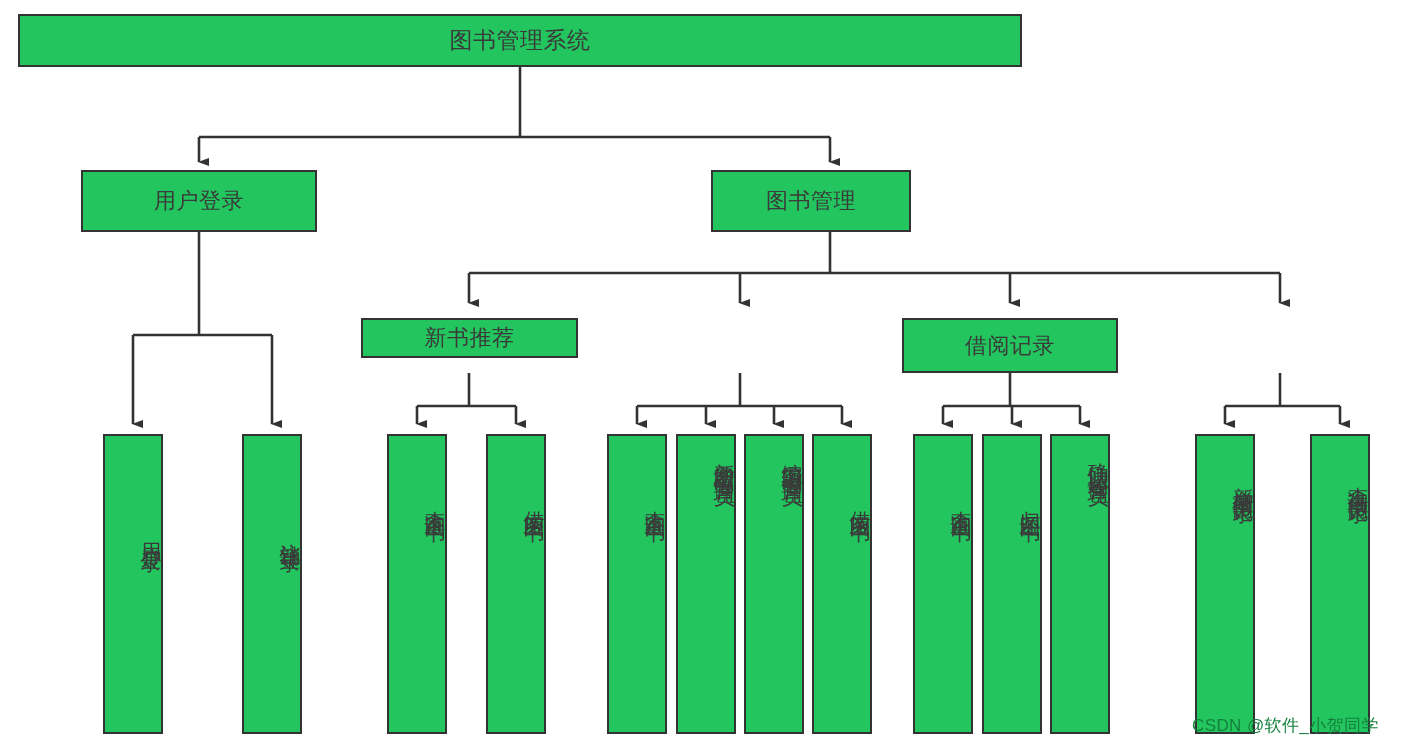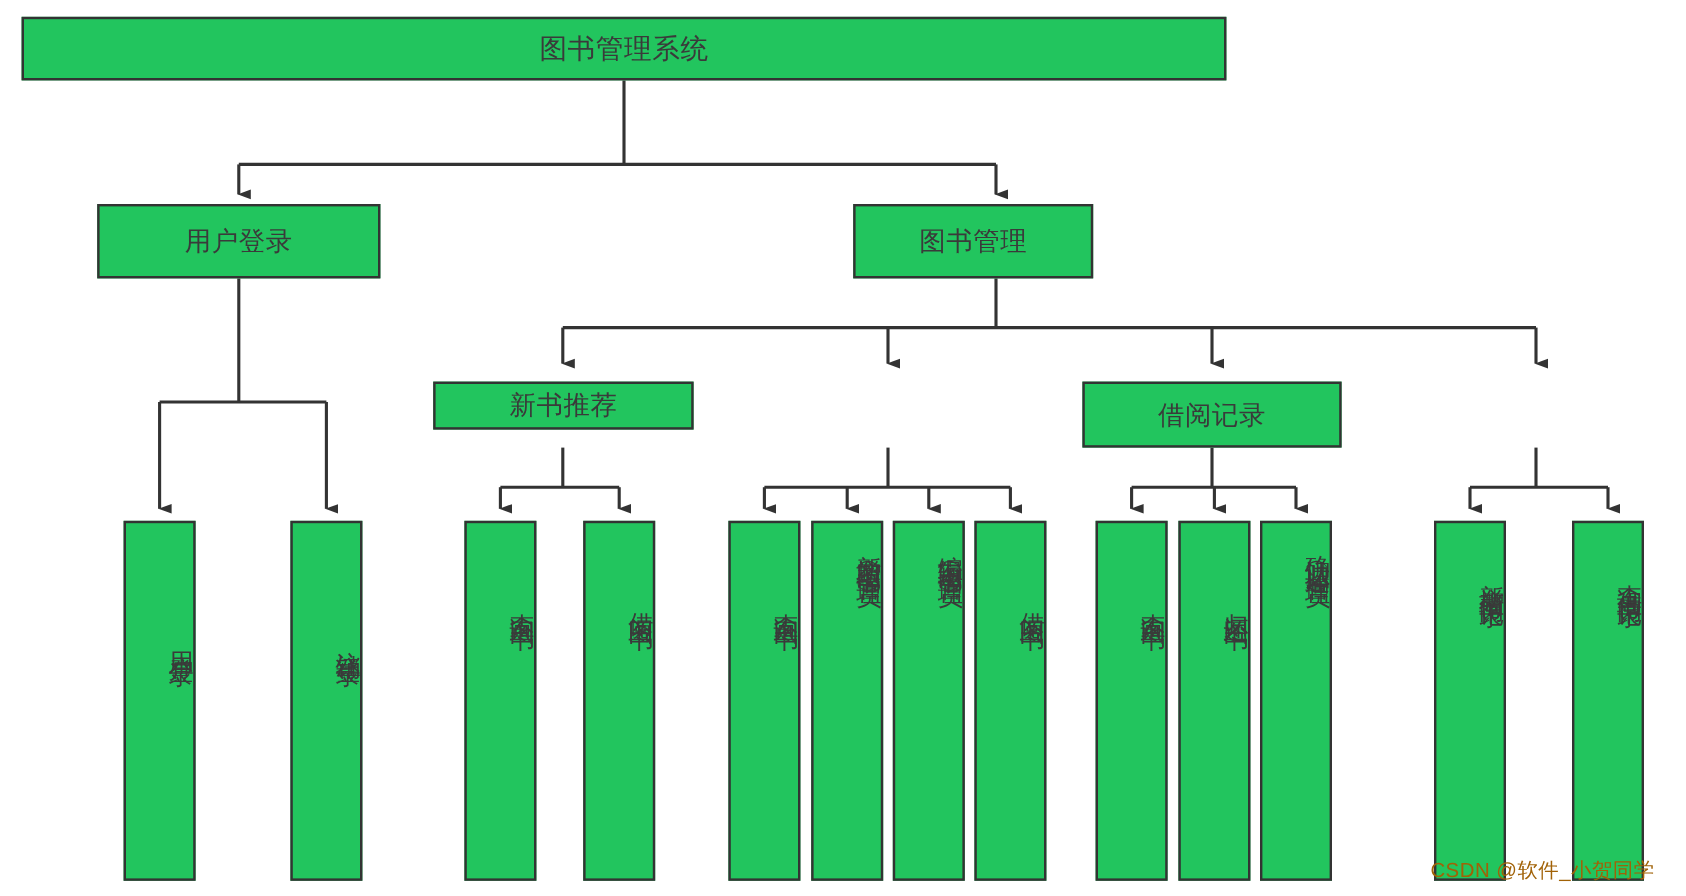--- a/index.html
+++ b/index.html
@@ -54,21 +54,21 @@
   }
   .node.leaf.pad-sm { padding-top: 90px; }
   .node.leaf.pad-md { padding-top: 58px; }
   .node.leaf.pad-lg { padding-top: 34px; }
   .node.leaf.pad-xs { padding-top: 10px; }
   .watermark {
     position: absolute;
     left: 1192px;
     top: 714px;
     font-size: 17px;
-    color: #a16207;
+    color: #15803d;
     white-space: nowrap;
     letter-spacing: 0.4px;
   }
 </style>
 </head>
 <body>
 
 <div id="canvas">
 
   <svg id="wires" viewBox="0 0 1405 747" xmlns="http://www.w3.org/2000/svg">

